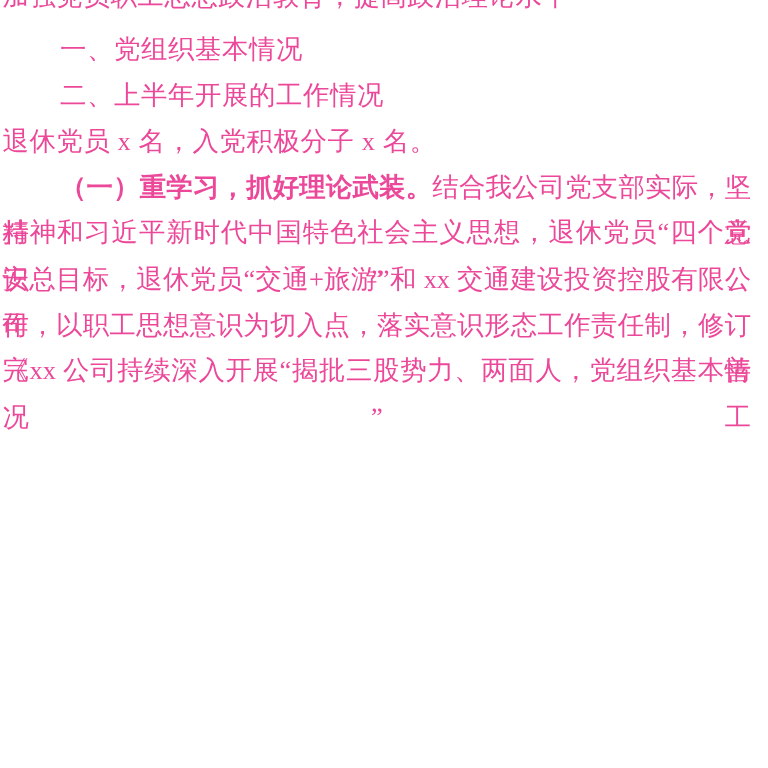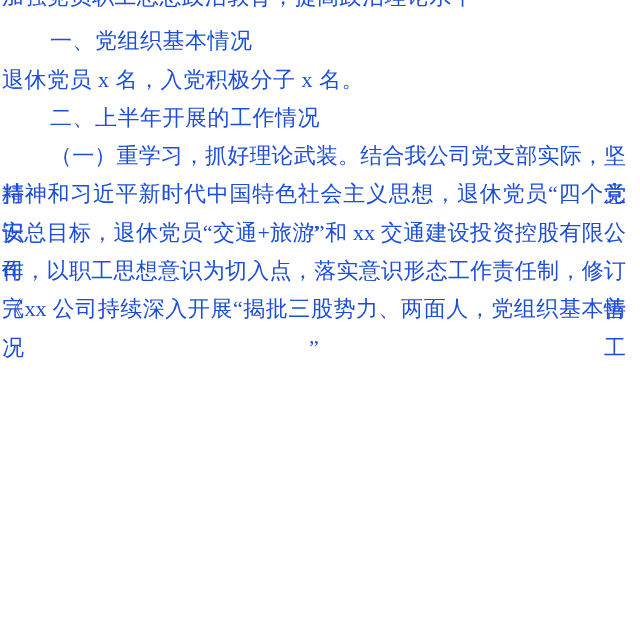--- a/index.html
+++ b/index.html
@@ -8,21 +8,21 @@
     background: #ffffff;
   }
   .page {
     position: relative;
     width: 640px;
     height: 640px;
     overflow: hidden;
     box-sizing: border-box;
     padding: 0 14px 0 2px;
     background: #ffffff;
-    color: #1d4ed8;
+    color: #ec4899;
     font-family: "Liberation Serif", "DejaVu Serif", serif;
   }
   .line {
     font-size: 22px;
     line-height: 38.3px;
     height: 38.3px;
     white-space: nowrap;
     overflow: visible;
     letter-spacing: 0.5px;
   }
@@ -41,36 +41,36 @@
     margin-top: -22px;
   }
   .after-clip {
     margin-top: 6px;
   }
   
   .final-line {
     margin-top: 34px;
   }
   .bold {
-    font-weight: normal;
+    font-weight: bold;
   }
 </style>
 </head>
 <body>
 
 <div class="page">
 
   <div class="line clipped">加强党员职工思想政治教育，提高政治理论水平</div>
 
   <div class="line indent after-clip">一、党组织基本情况</div>
 
 
+  <div class="line indent">二、上半年开展的工作情况</div>
+
   <div class="line">退休党员 x 名，入党积极分子 x 名。</div>
-
-  <div class="line indent">二、上半年开展的工作情况</div>
 
   <div class="line indent justify">
     <span class="bold">（一）重学习，抓好理论武装。</span><span>结合我公司党支部实际，坚持党</span>
   </div>
 
 
   <div class="line justify">精神和习近平新时代中国特色社会主义思想，退休党员“四个意识”、</div>
 
 
   <div class="line justify">安总目标，退休党员“交通+旅游”和 xx 交通建设投资控股有限公司</div>

